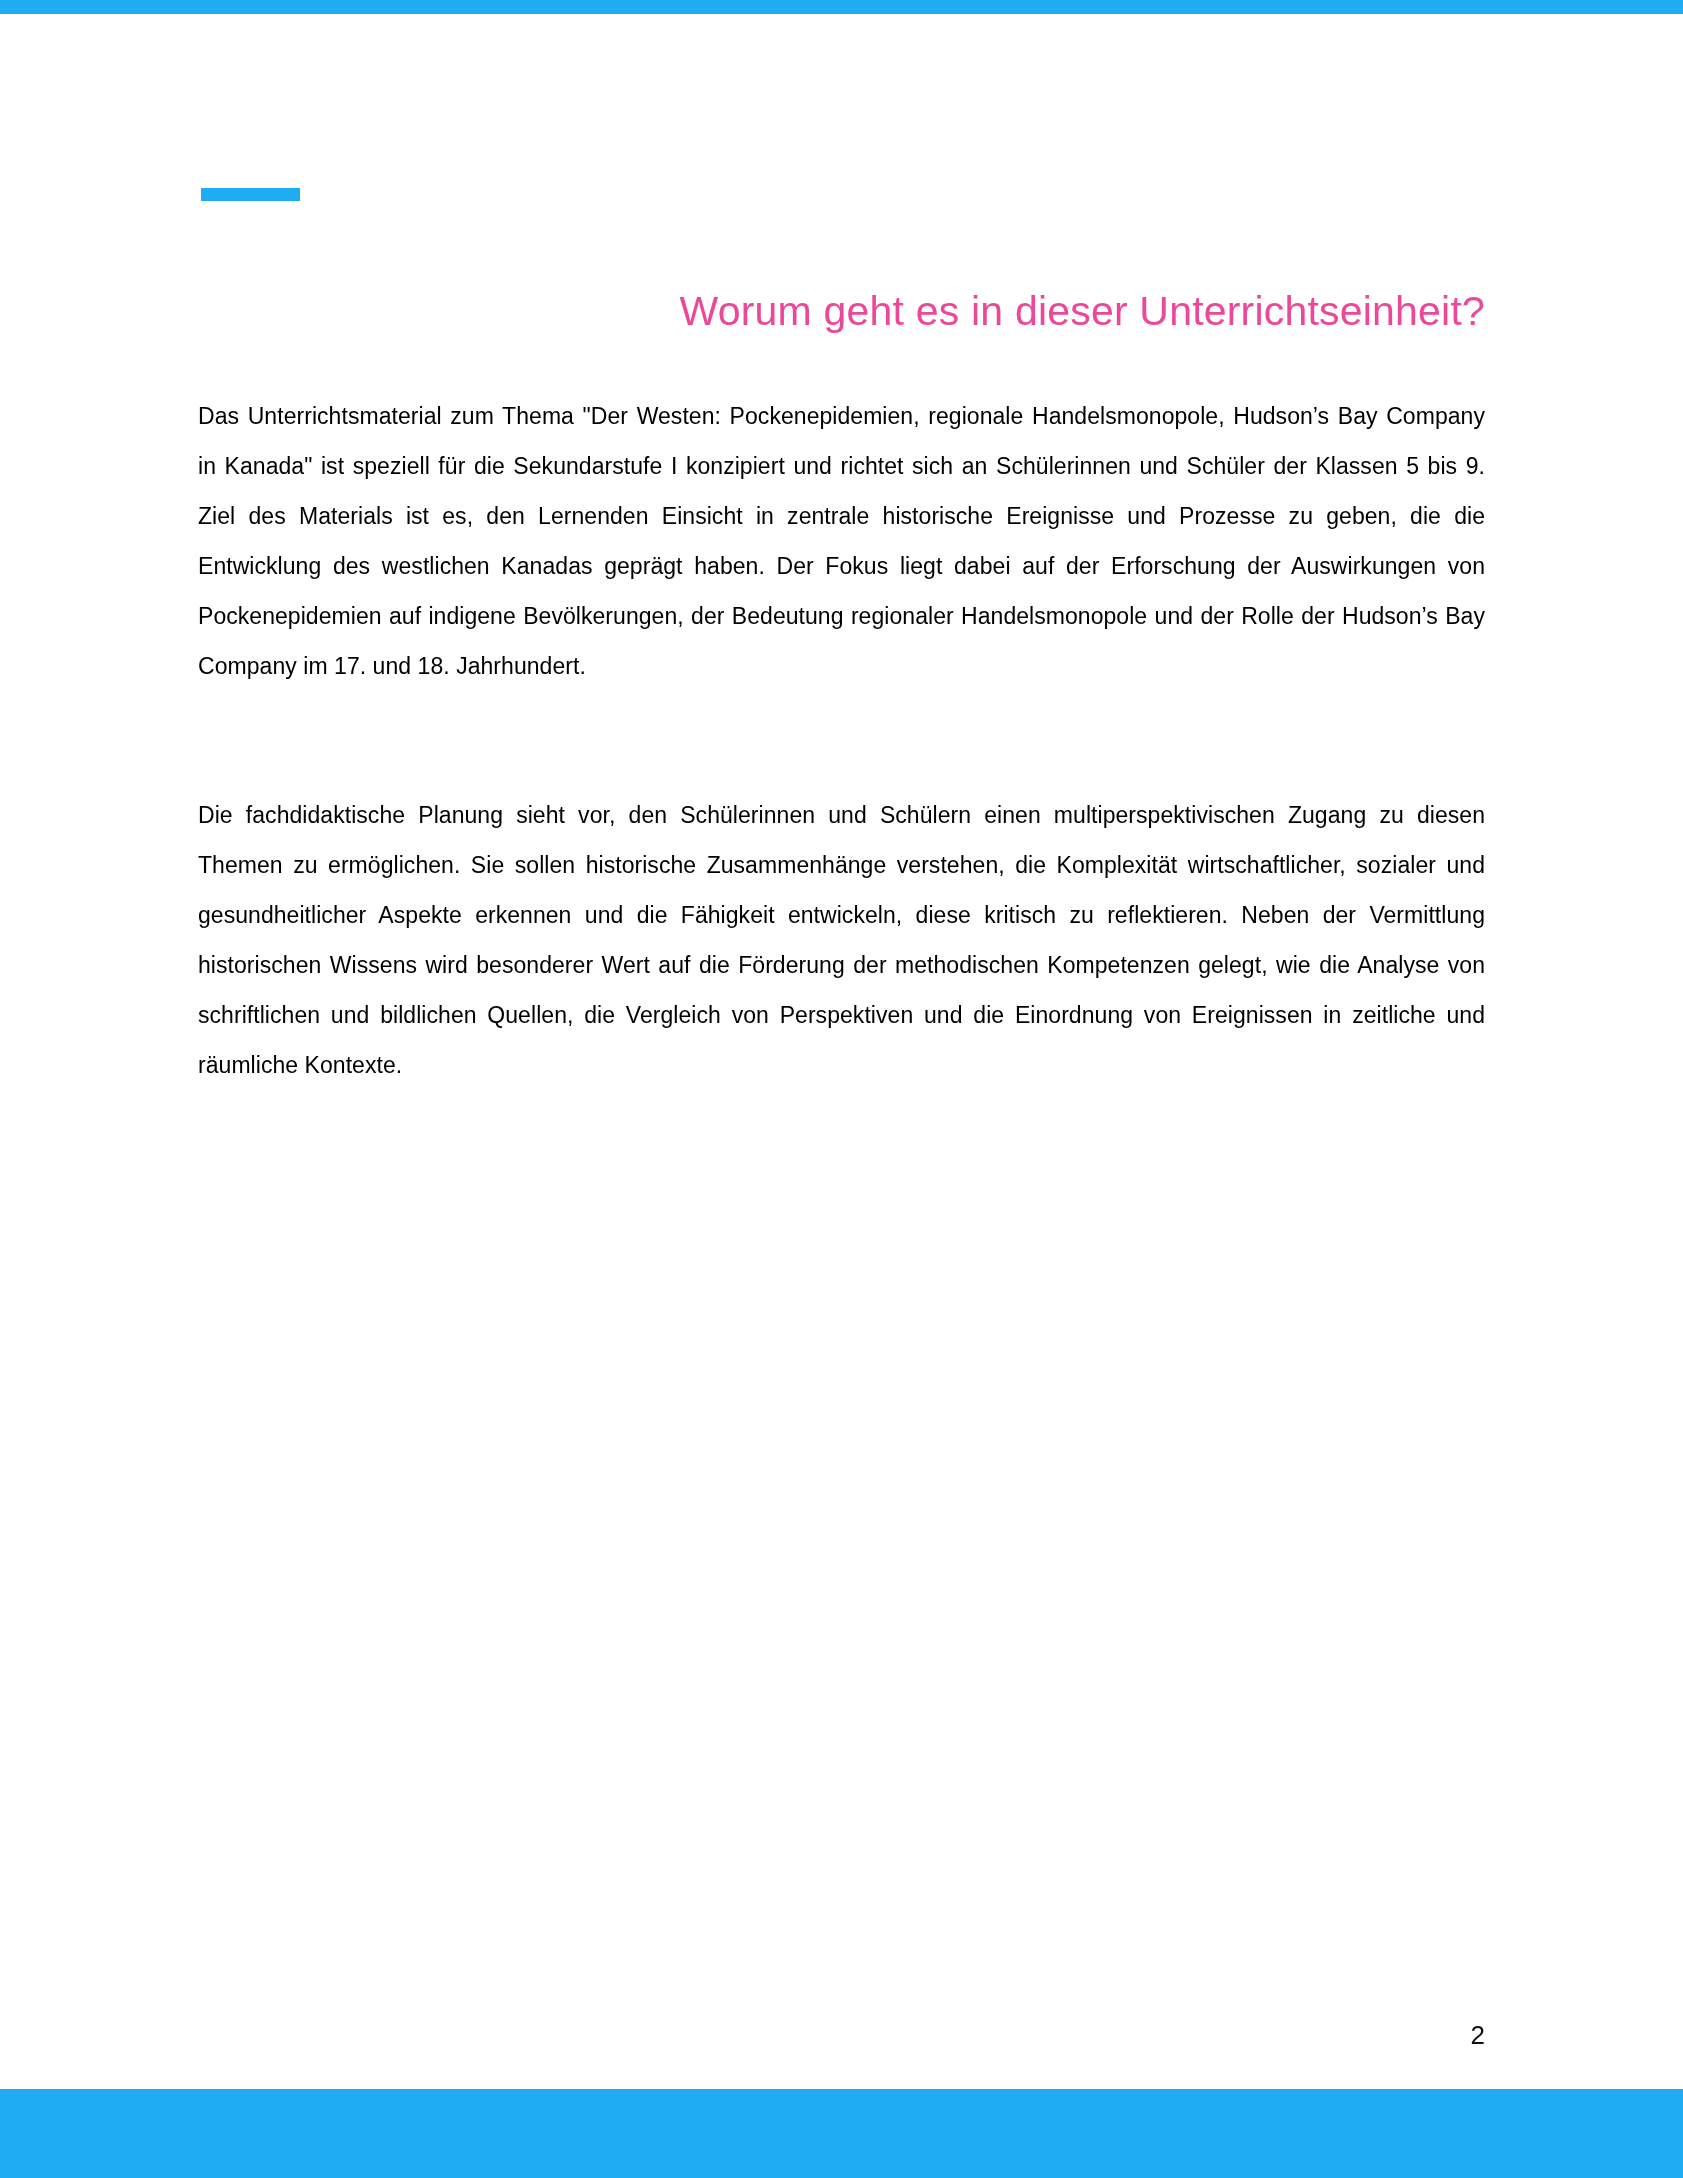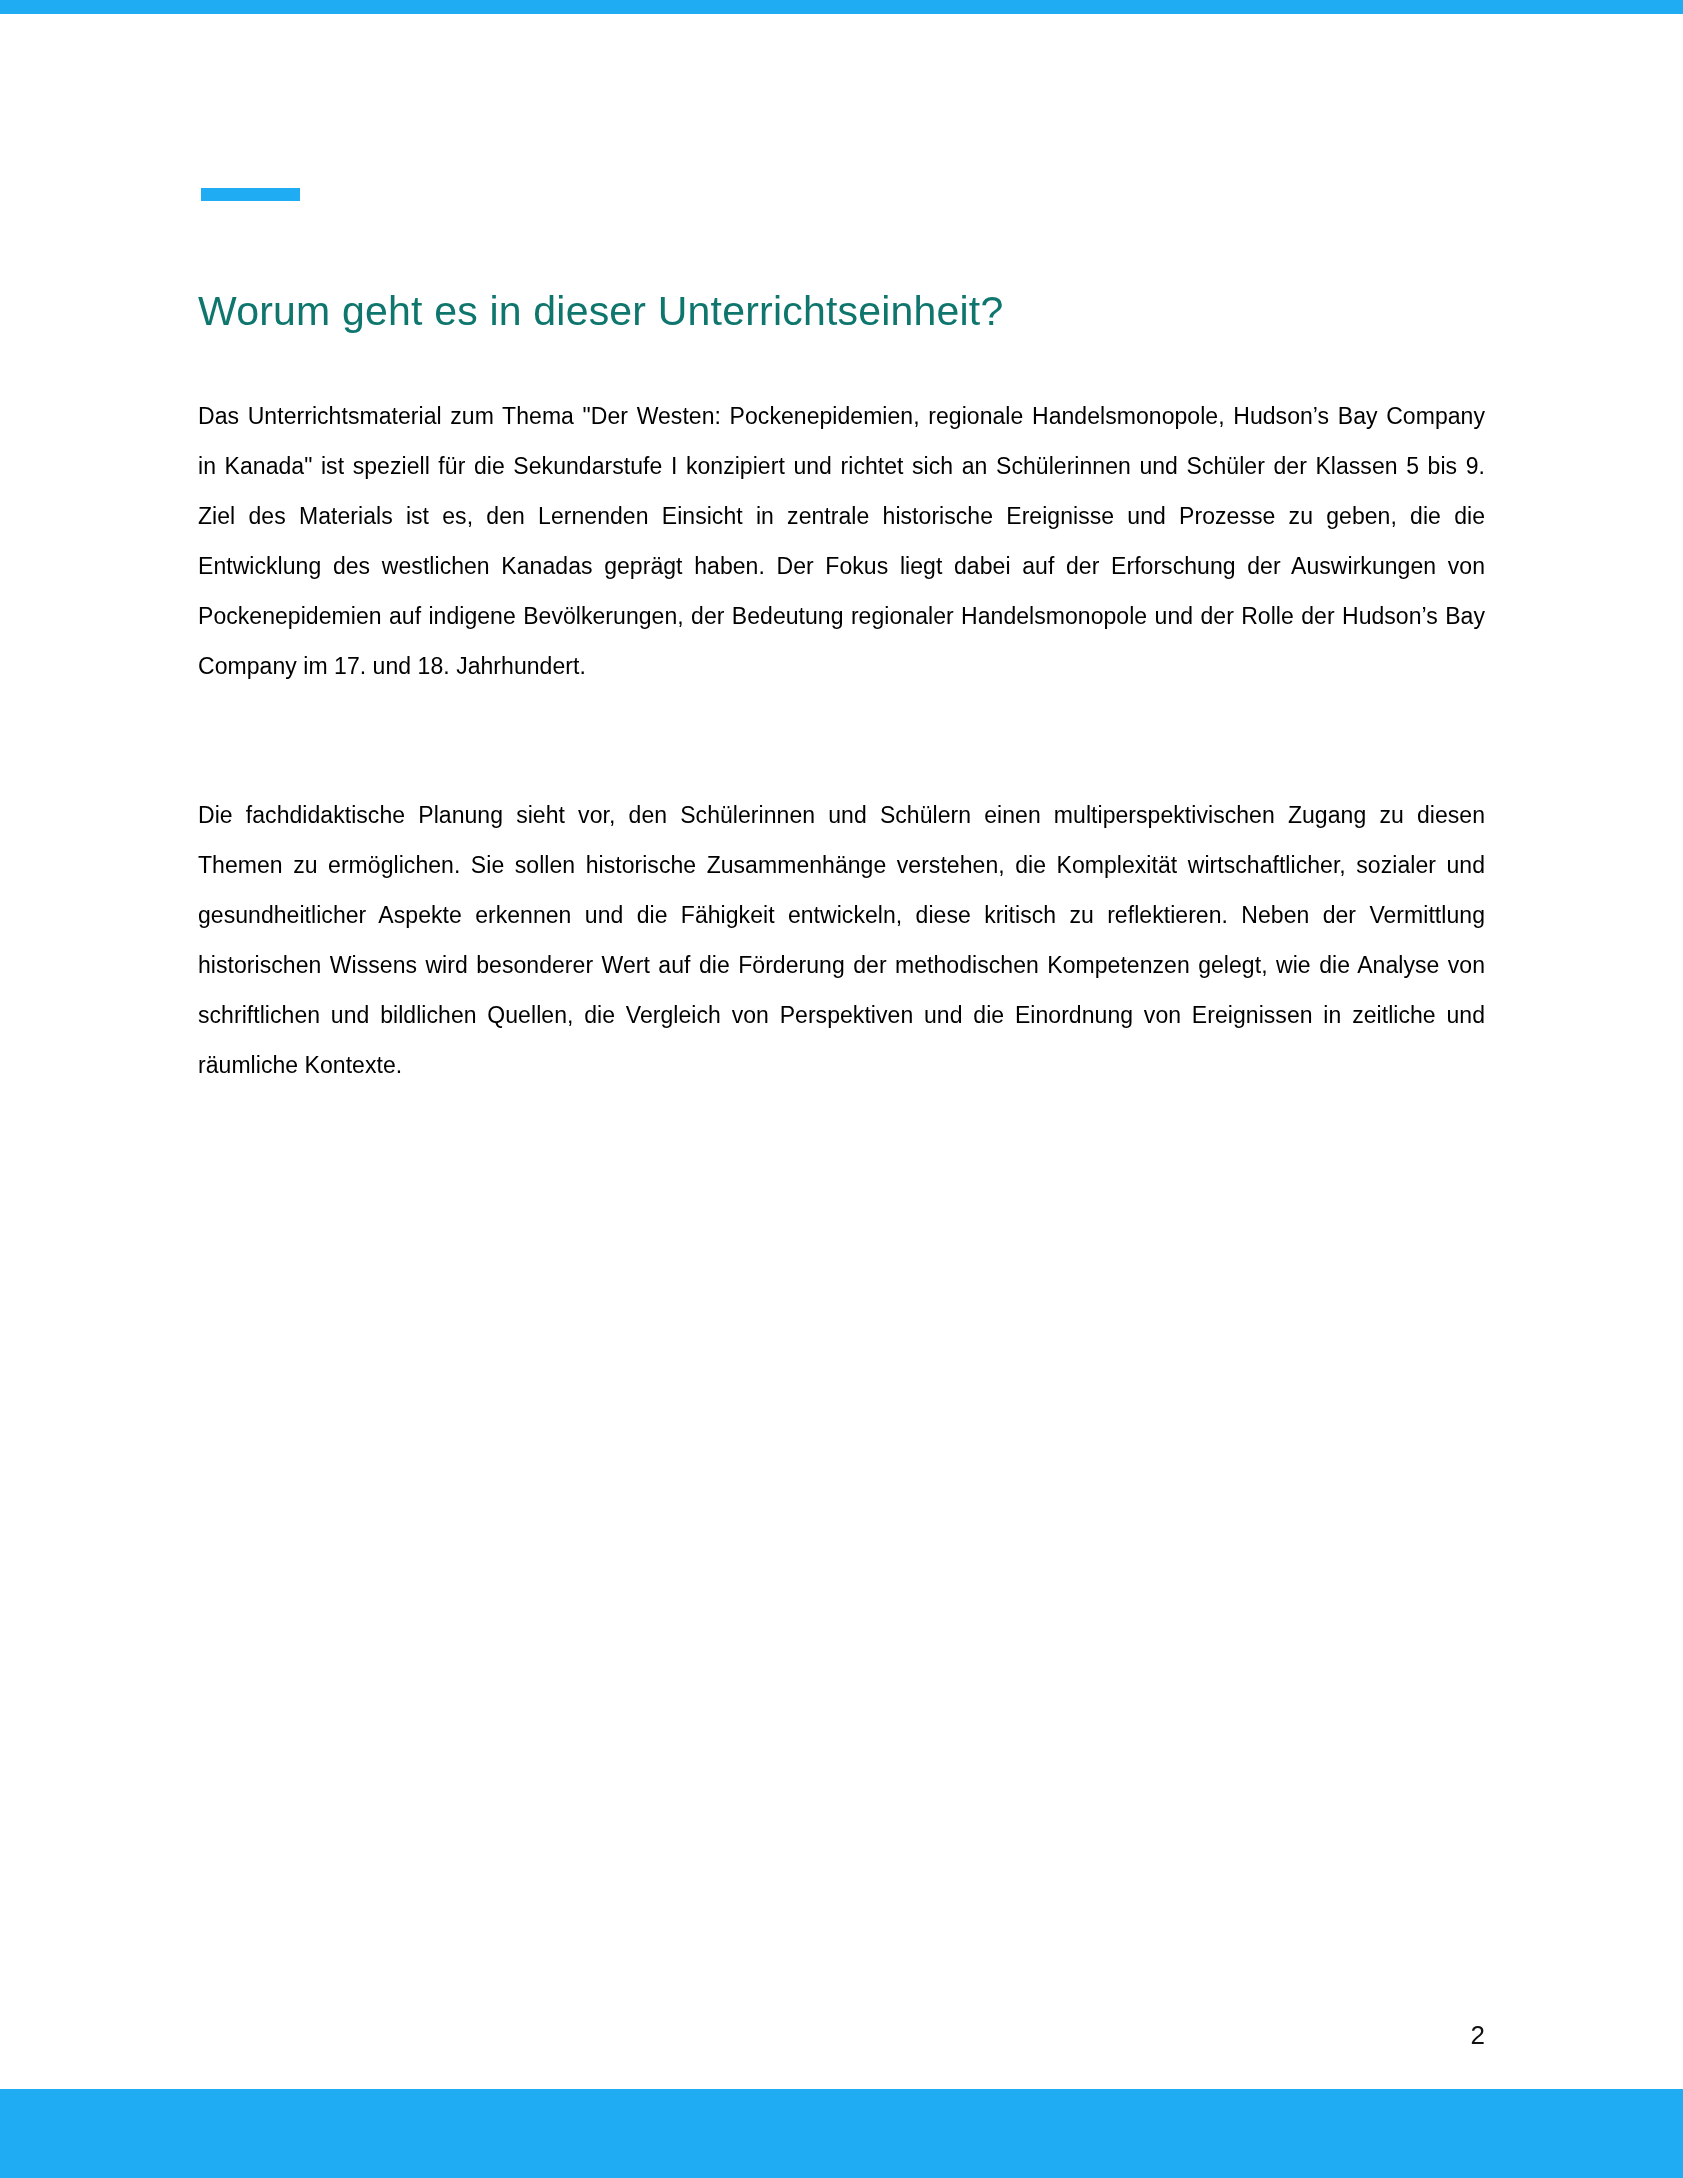--- a/index.html
+++ b/index.html
@@ -55,27 +55,28 @@
   
   .content {
     position: absolute;
     left: 198px;
     top: 287px;
     width: 1287px;
   }
 
   .section-heading {
     margin: 0 0 0 0;
-    color: #0f766e;
+    color: #ec4899;
     font-family: "Liberation Sans", sans-serif;
     font-size: 41px;
     font-weight: 400;
     line-height: 1.2;
     letter-spacing: 0.2px;
     white-space: nowrap;
+    text-align: right;
   }
 
   .body-paragraph {
     margin: 0;
     color: #000000;
     font-family: "Liberation Sans", sans-serif;
     font-size: 23px;
     font-weight: 400;
     line-height: 50px;
     text-align: justify;

